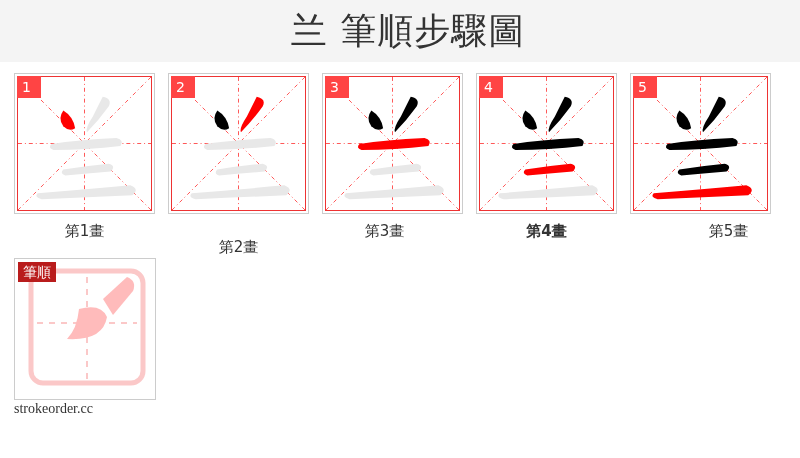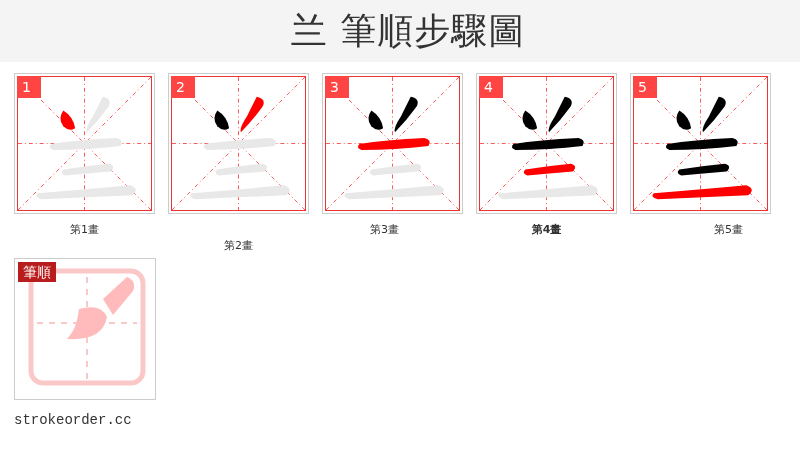--- a/index.html
+++ b/index.html
@@ -3,25 +3,25 @@
 <meta charset="utf-8">
 <style>
   html,body{margin:0;padding:0;}
   body{width:800px;height:458px;background:#fff;position:relative;overflow:hidden;font-family:"DejaVu Sans",sans-serif;}
   .header{position:absolute;left:0;top:0;width:800px;height:62px;background:#f4f4f4;}
   .title{position:absolute;left:8px;top:0;width:800px;height:62px;line-height:62px;text-align:center;font-size:36px;color:#333;letter-spacing:1px;}
   .card{position:absolute;width:141px;height:141px;top:73px;border:1px solid #ccc;box-sizing:border-box;background:#fff;}
   .inner{position:absolute;left:2px;top:2px;right:2px;bottom:2px;border:1px solid #e33;box-sizing:border-box;}
   .badge{position:absolute;left:2px;top:2px;width:24px;height:22px;background:#f44;color:#fff;font-size:14px;line-height:22px;text-indent:5px;z-index:3;}
   svg.grid{position:absolute;left:0;top:0;width:100%;height:100%;}
-  .lbl{position:absolute;top:222px;width:141px;text-align:center;font-size:11px;color:#333;}
+  .lbl{position:absolute;top:222px;width:141px;text-align:center;font-size:15px;color:#333;}
   .logo{position:absolute;left:14px;top:258px;width:142px;height:142px;border:1px solid #ccc;box-sizing:border-box;background:#fff;}
   .logo-badge{position:absolute;left:3px;top:3px;padding:0 5px;height:20px;line-height:20px;background:#b91c1c;color:#fff;font-size:14px;z-index:3;}
   .logo-text{position:absolute;left:0;top:80px;width:100%;text-align:center;font-size:26px;font-weight:bold;color:#555;letter-spacing:2px;z-index:2;}
-  .site{position:absolute;left:14px;top:412px;font-family:Liberation Mono, monospace;font-size:14px;color:#333;}
+  .site{position:absolute;left:14px;top:401px;font-family:Liberation Serif, serif;font-size:14px;color:#333;}
 </style>
 </head>
 <body>
 
 <div class="header"></div>
 <div class="title">兰 筆順步驟圖</div>
 
 <div id="cards">
     <div class="card" style="left: 14px;">
       <div class="inner">

